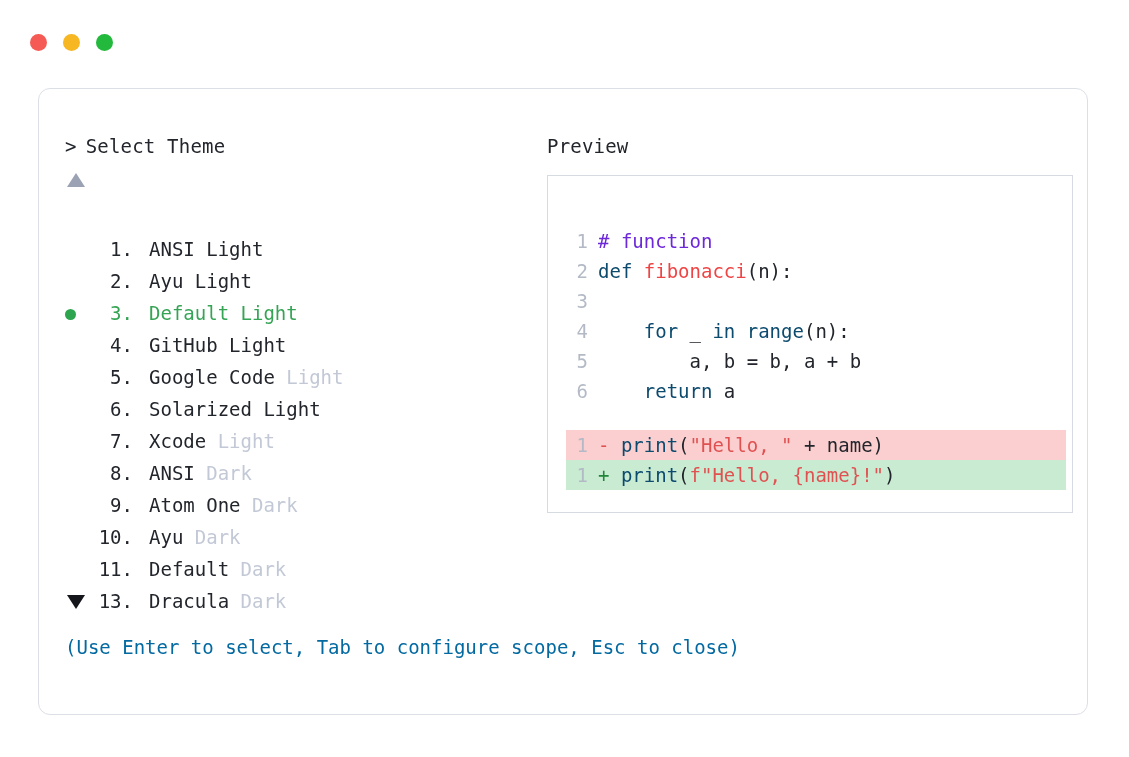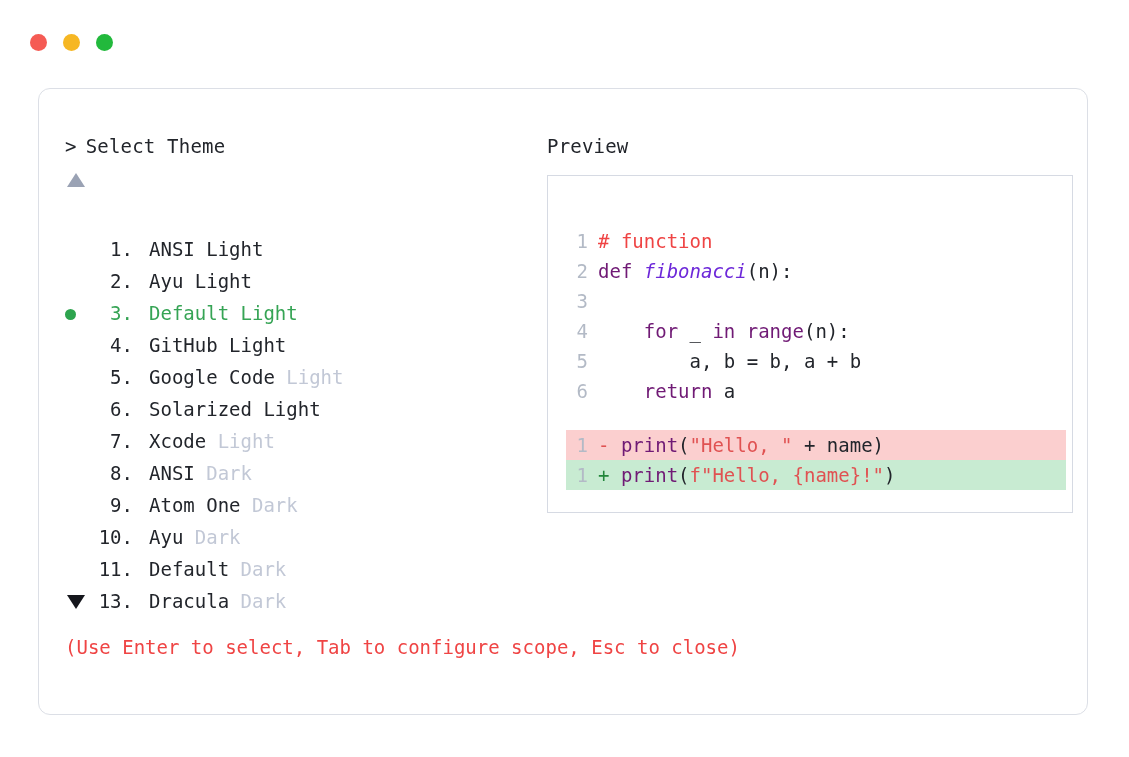--- a/index.html
+++ b/index.html
@@ -143,21 +143,21 @@
   .theme-row.selected .row-index,
   .theme-row.selected .row-name,
   .theme-row.selected .row-variant { color: #36a455; }
 
   
   #footer-hint {
     position: absolute;
     left: 26px;
     top: 547px;
     font-size: 19px;
-    color: #ef4444;
+    color: #0369a1;
     white-space: pre;
   }
 
   
   #code-panel {
     margin-top: 16px;
     width: 526px;
     height: 338px;
     box-sizing: border-box;
     border: 1.5px solid #d6dae3;
@@ -179,23 +179,23 @@
   }
   .ln {
     width: 22px;
     flex: 0 0 22px;
     text-align: right;
     color: #b3bac6;
     margin-right: 10px;
   }
   .code-text { color: #22252b; }
 
-  .tok-comment { color: #ef4444; }
-  .tok-kw      { color: #701a75; }
-  .tok-fn      { color: #6d28d9; font-style: italic; }
+  .tok-comment { color: #6d28d9; }
+  .tok-kw      { color: #0c4a6e; }
+  .tok-fn      { color: #ef4444; }
   .tok-str     { color: #e05252; }
   .tok-plain   { color: #22252b; }
   .tok-del     { color: #e05252; }
   .tok-add     { color: #22863a; }
 
   .diff-block { margin-top: 24px; }
   .code-line.diff-del { background: #fbcfcf; }
   .code-line.diff-add { background: #c8ebd2; }
   .code-line.diff-del .ln,
   .code-line.diff-add .ln { color: #b3bac6; }

